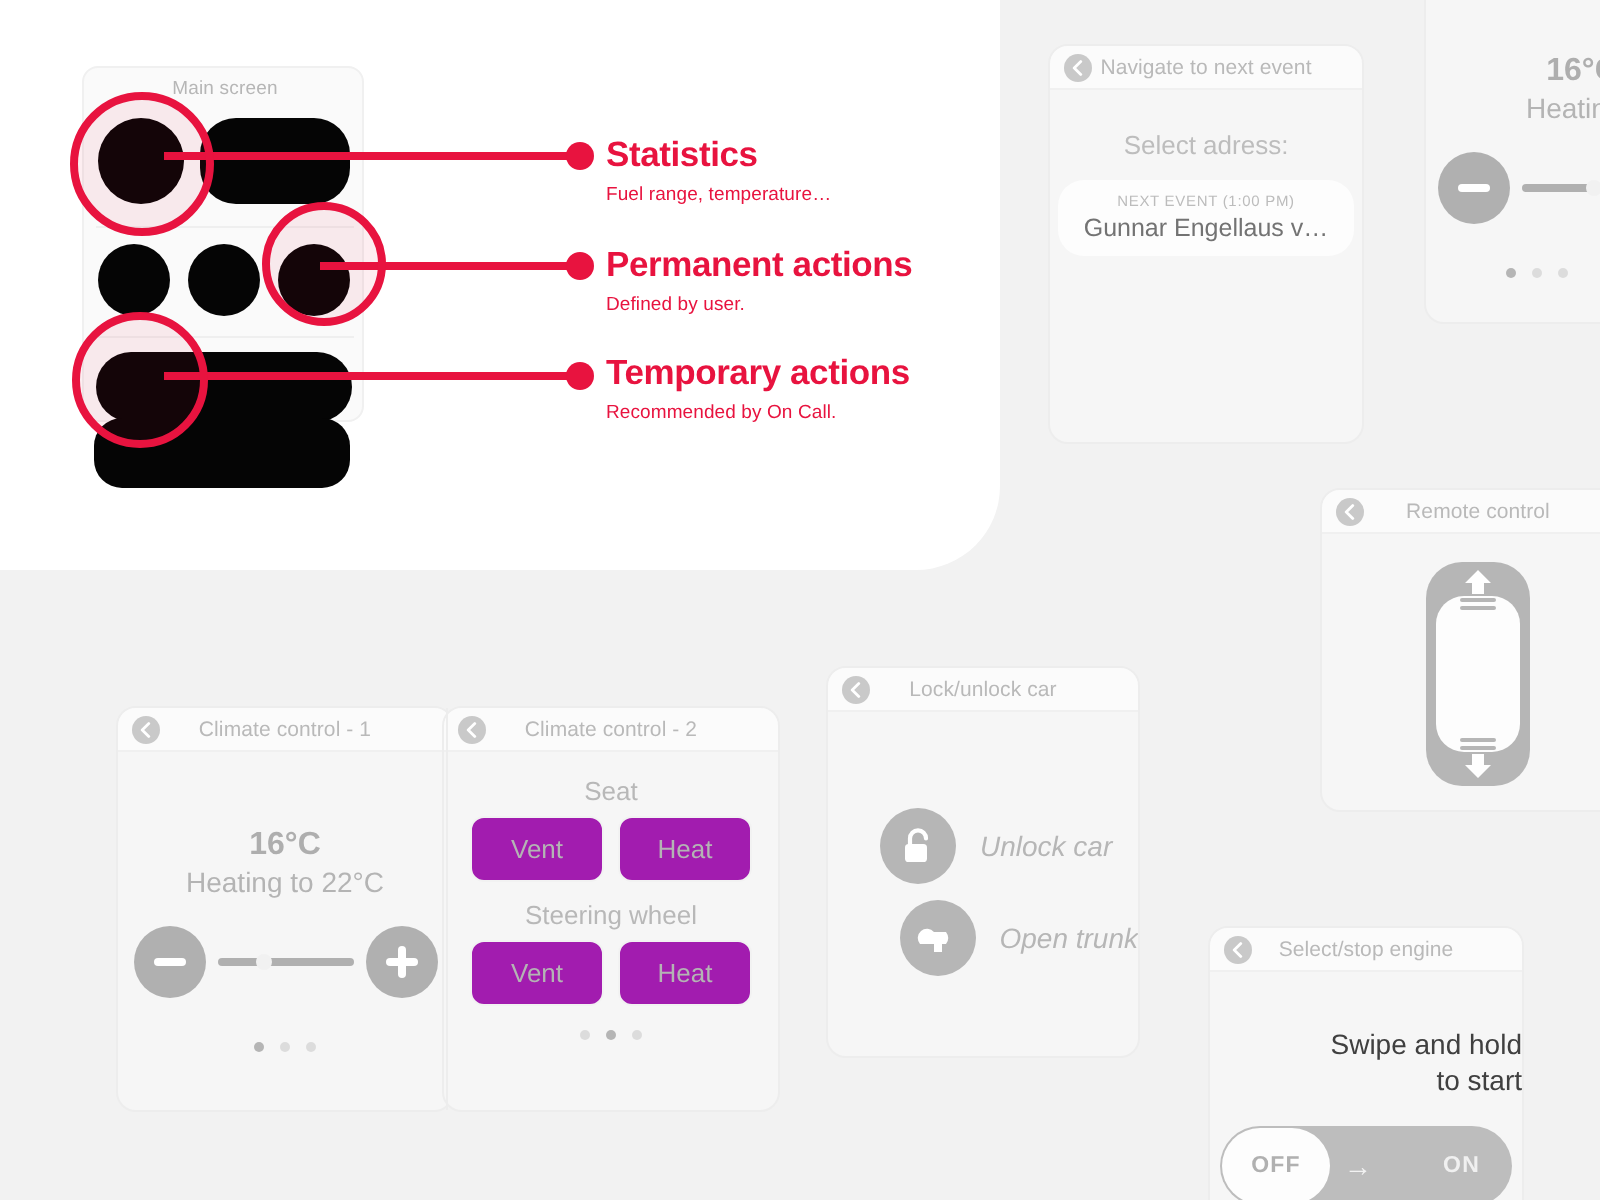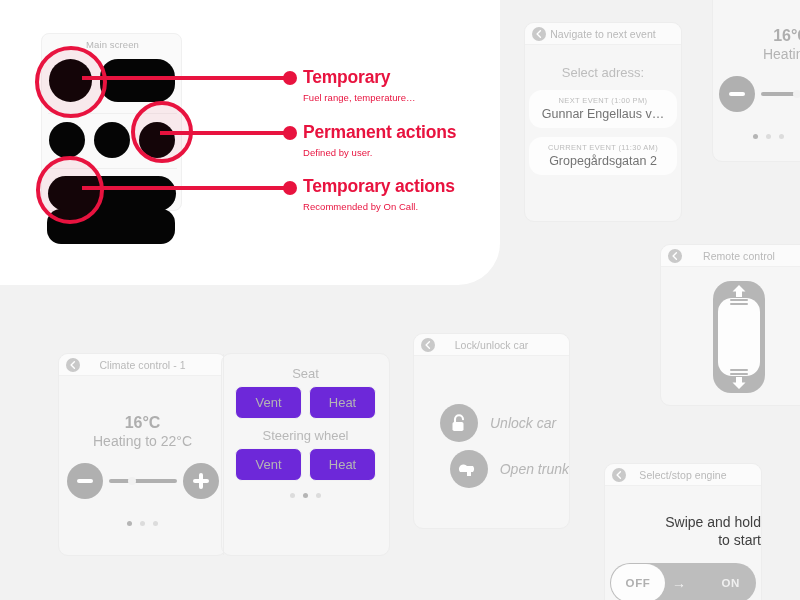--- a/index.html
+++ b/index.html
@@ -135,21 +135,21 @@
     background: #f1f1f1;
   }
   .dots { display: flex; justify-content: center; gap: 8px; }
   .dot { width: 5px; height: 5px; border-radius: 50%; background: #dcdcdc; }
   .dot.on { background: #b5b5b5; }
 
   
   .group-label { text-align: center; font-size: 13px; color: #b8b8b8; margin-bottom: 5px; }
   .btn-row { display: flex; gap: 7px; justify-content: center; }
   .ghost-btn {
-    background: #6d28d9; border: 1px solid #f2f2f2; border-radius: 7px;
+    background: #a21caf; border: 1px solid #f2f2f2; border-radius: 7px;
     width: 67px; height: 33px;
     display: flex; align-items: center; justify-content: center;
     font-size: 13px; color: #b4b4b4;
   }
 
   
   .lock-row { display: flex; align-items: center; gap: 12px; margin-left: 26px; }
   .lock-icon {
     width: 38px; height: 38px; border-radius: 50%; background: #b6b6b6;
     display: flex; align-items: center; justify-content: center; flex: none;
@@ -221,21 +221,21 @@
   <div class="lead-dot" style="left:283px; top:126px;"></div>
 
   <div class="lead-line" style="left:82px; top:186px; width:208px;"></div>
   <div class="lead-dot" style="left:283px; top:181px;"></div>
 
   <div class="hl-ring" style="left:35px; top:46px; width:72px; height:72px;"></div>
   <div class="hl-ring" style="left:131px; top:101px; width:62px; height:62px;"></div>
   <div class="hl-ring" style="left:36px; top:156px; width:68px; height:68px;"></div>
 
   <div class="callout" style="left:303px; top:68px;">
-    <div class="c-title">Temporary</div>
+    <div class="c-title">Statistics</div>
     <div class="c-sub">Fuel range, temperature…</div>
   </div>
   <div class="callout" style="left:303px; top:123px;">
     <div class="c-title">Permanent actions</div>
     <div class="c-sub">Defined by user.</div>
   </div>
   <div class="callout" style="left:303px; top:177px;">
     <div class="c-title">Temporary actions</div>
     <div class="c-sub">Recommended by On Call.</div>
   </div>
@@ -247,24 +247,20 @@
             <path d="M5.4 0.8 L2.1 4 L5.4 7.2" fill="none" stroke="#fff" stroke-width="1.4" stroke-linecap="round" stroke-linejoin="round"></path>
           </svg>
       </div>
       <span class="card-title">Navigate to next event</span>
     </div>
     <div class="card-body">
       <div class="select-label">Select adress:</div>
       <div class="addr-chip">
         <div class="addr-kicker">NEXT EVENT (1:00 PM)</div>
         <div class="addr-main">Gunnar Engellaus v…</div>
-      </div>
-      <div class="addr-chip">
-        <div class="addr-kicker">CURRENT EVENT (11:30 AM)</div>
-        <div class="addr-main">Gropegårdsgatan 2</div>
       </div>
     </div>
   </div>
 
   <div class="card" style="left:712px; top:-18px; width:158px; height:180px;">
     <div class="card-body" style="padding-top:44px;">
       <div class="temp-big">16°C</div>
       <div class="temp-sub">Heating t</div>
       <div class="slider-row" style="justify-content:flex-start; padding-left:6px;">
         <div class="round-btn">
@@ -334,20 +330,28 @@
       </div>
       <div class="dots" style="margin-top:22px;">
         <div class="dot on"></div>
         <div class="dot"></div>
         <div class="dot"></div>
       </div>
     </div>
   </div>
 
   <div class="card" style="left:221px; top:353px; width:169px; height:203px;">
+    <div class="card-header">
+      <div class="back-icon">
+        <svg width="8" height="8" viewBox="0 0 8 8">
+            <path d="M5.4 0.8 L2.1 4 L5.4 7.2" fill="none" stroke="#fff" stroke-width="1.4" stroke-linecap="round" stroke-linejoin="round"></path>
+          </svg>
+      </div>
+      <span class="card-title">Climate control - 2</span>
+    </div>
     <div class="card-body" style="padding-top:12px;">
       <div class="group-label">Seat</div>
       <div class="btn-row">
         <div class="ghost-btn">Vent</div>
         <div class="ghost-btn">Heat</div>
       </div>
       <div class="group-label" style="margin-top:9px;">Steering wheel</div>
       <div class="btn-row">
         <div class="ghost-btn">Vent</div>
         <div class="ghost-btn">Heat</div>

